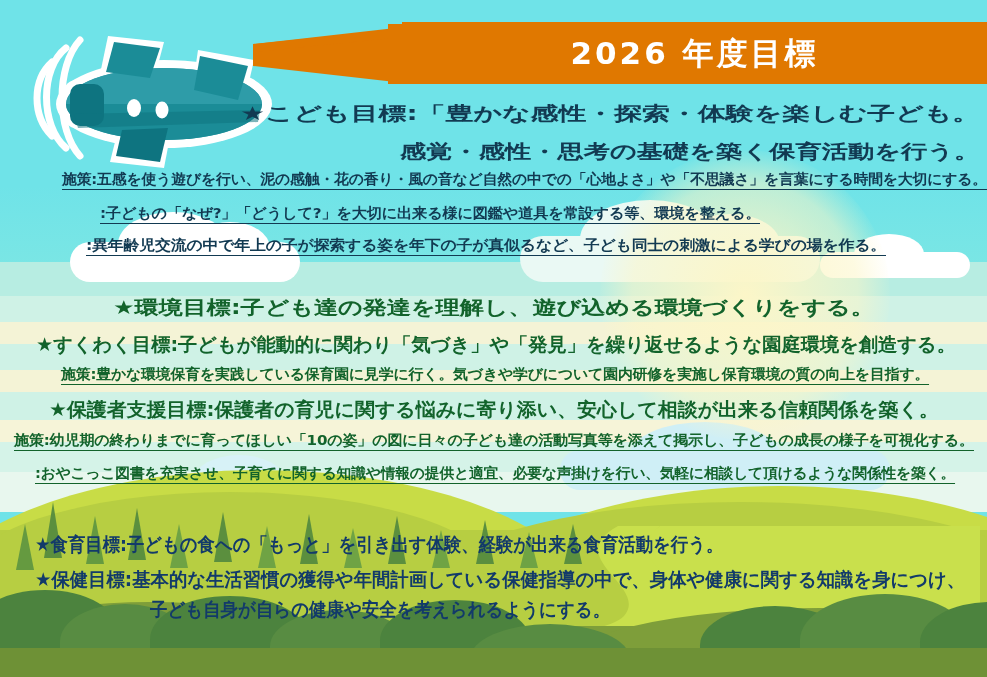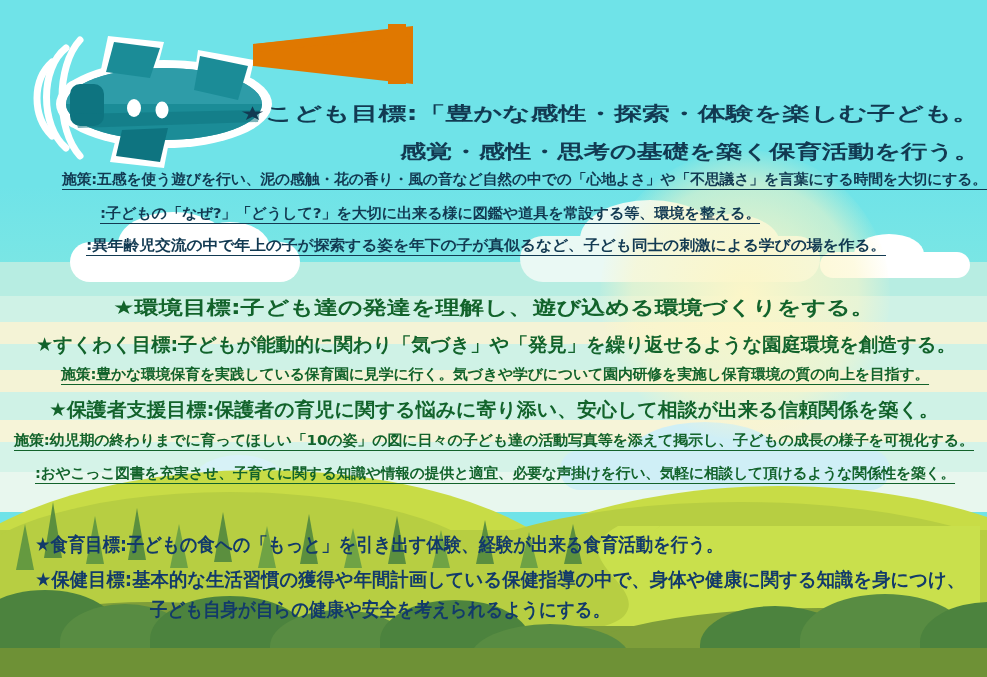--- a/index.html
+++ b/index.html
@@ -187,20 +187,23 @@
       <ellipse cx="140" cy="92" rx="6.5" ry="8.5"></ellipse>
     </g>
   </svg>
 
   <svg id="ribbon-tail" viewBox="0 0 160 58">
     <path d="M 0 18 L 160 0 L 160 58 L 0 40 Z" fill="#E07800"></path>
     <path d="M 0 18 L 160 2 L 160 10 L 0 26 Z" fill="#E07800"></path>
   </svg>
   <div id="ribbon-fold"></div>
 
+  <div id="banner">
+    <div id="banner-title">2026 年度目標</div>
+  </div>
 
   <div class="txt goal navy" style="left: 240px; top: 104px; transform-origin: left top; transform: scaleX(1.4683);">★こども目標:「豊かな感性・探索・体験を楽しむ子ども。</div>
   <div class="txt goal navy" style="left: 400px; top: 142px; transform-origin: left top; transform: scaleX(1.381);">感覚・感性・思考の基礎を築く保育活動を行う。</div>
   <div class="txt policy navy" style="left: 62px; top: 172px; transform-origin: left top; transform: scaleX(1.0266);">施策:五感を使う遊びを行い、泥の感触・花の香り・風の音など自然の中での「心地よさ」や「不思議さ」を言葉にする時間を大切にする。</div>
   <div class="txt policy navy" style="left: 100px; top: 206px; transform-origin: left top; transform: scaleX(1.0493);">:子どもの「なぜ?」「どうして?」を大切に出来る様に図鑑や道具を常設する等、環境を整える。</div>
   <div class="txt policy navy" style="left: 86px; top: 238px; transform-origin: left top; transform: scaleX(1.0989);">:異年齢児交流の中で年上の子が探索する姿を年下の子が真似るなど、子ども同士の刺激による学びの場を作る。</div>
 
   <div class="txt goal green" style="left: 113px; top: 298px; transform-origin: left top; transform: scaleX(1.2679);">★環境目標:子ども達の発達を理解し、遊び込める環境づくりをする。</div>
   <div class="txt goal green" style="left: 36px; top: 335px; transform-origin: left top; transform: scaleX(1.0121);">★すくわく目標:子どもが能動的に関わり「気づき」や「発見」を繰り返せるような園庭環境を創造する。</div>
   <div class="txt policy green" style="left: 61px; top: 367px; transform-origin: left top; transform: scaleX(1.0297);">施策:豊かな環境保育を実践している保育園に見学に行く。気づきや学びについて園内研修を実施し保育環境の質の向上を目指す。</div>

